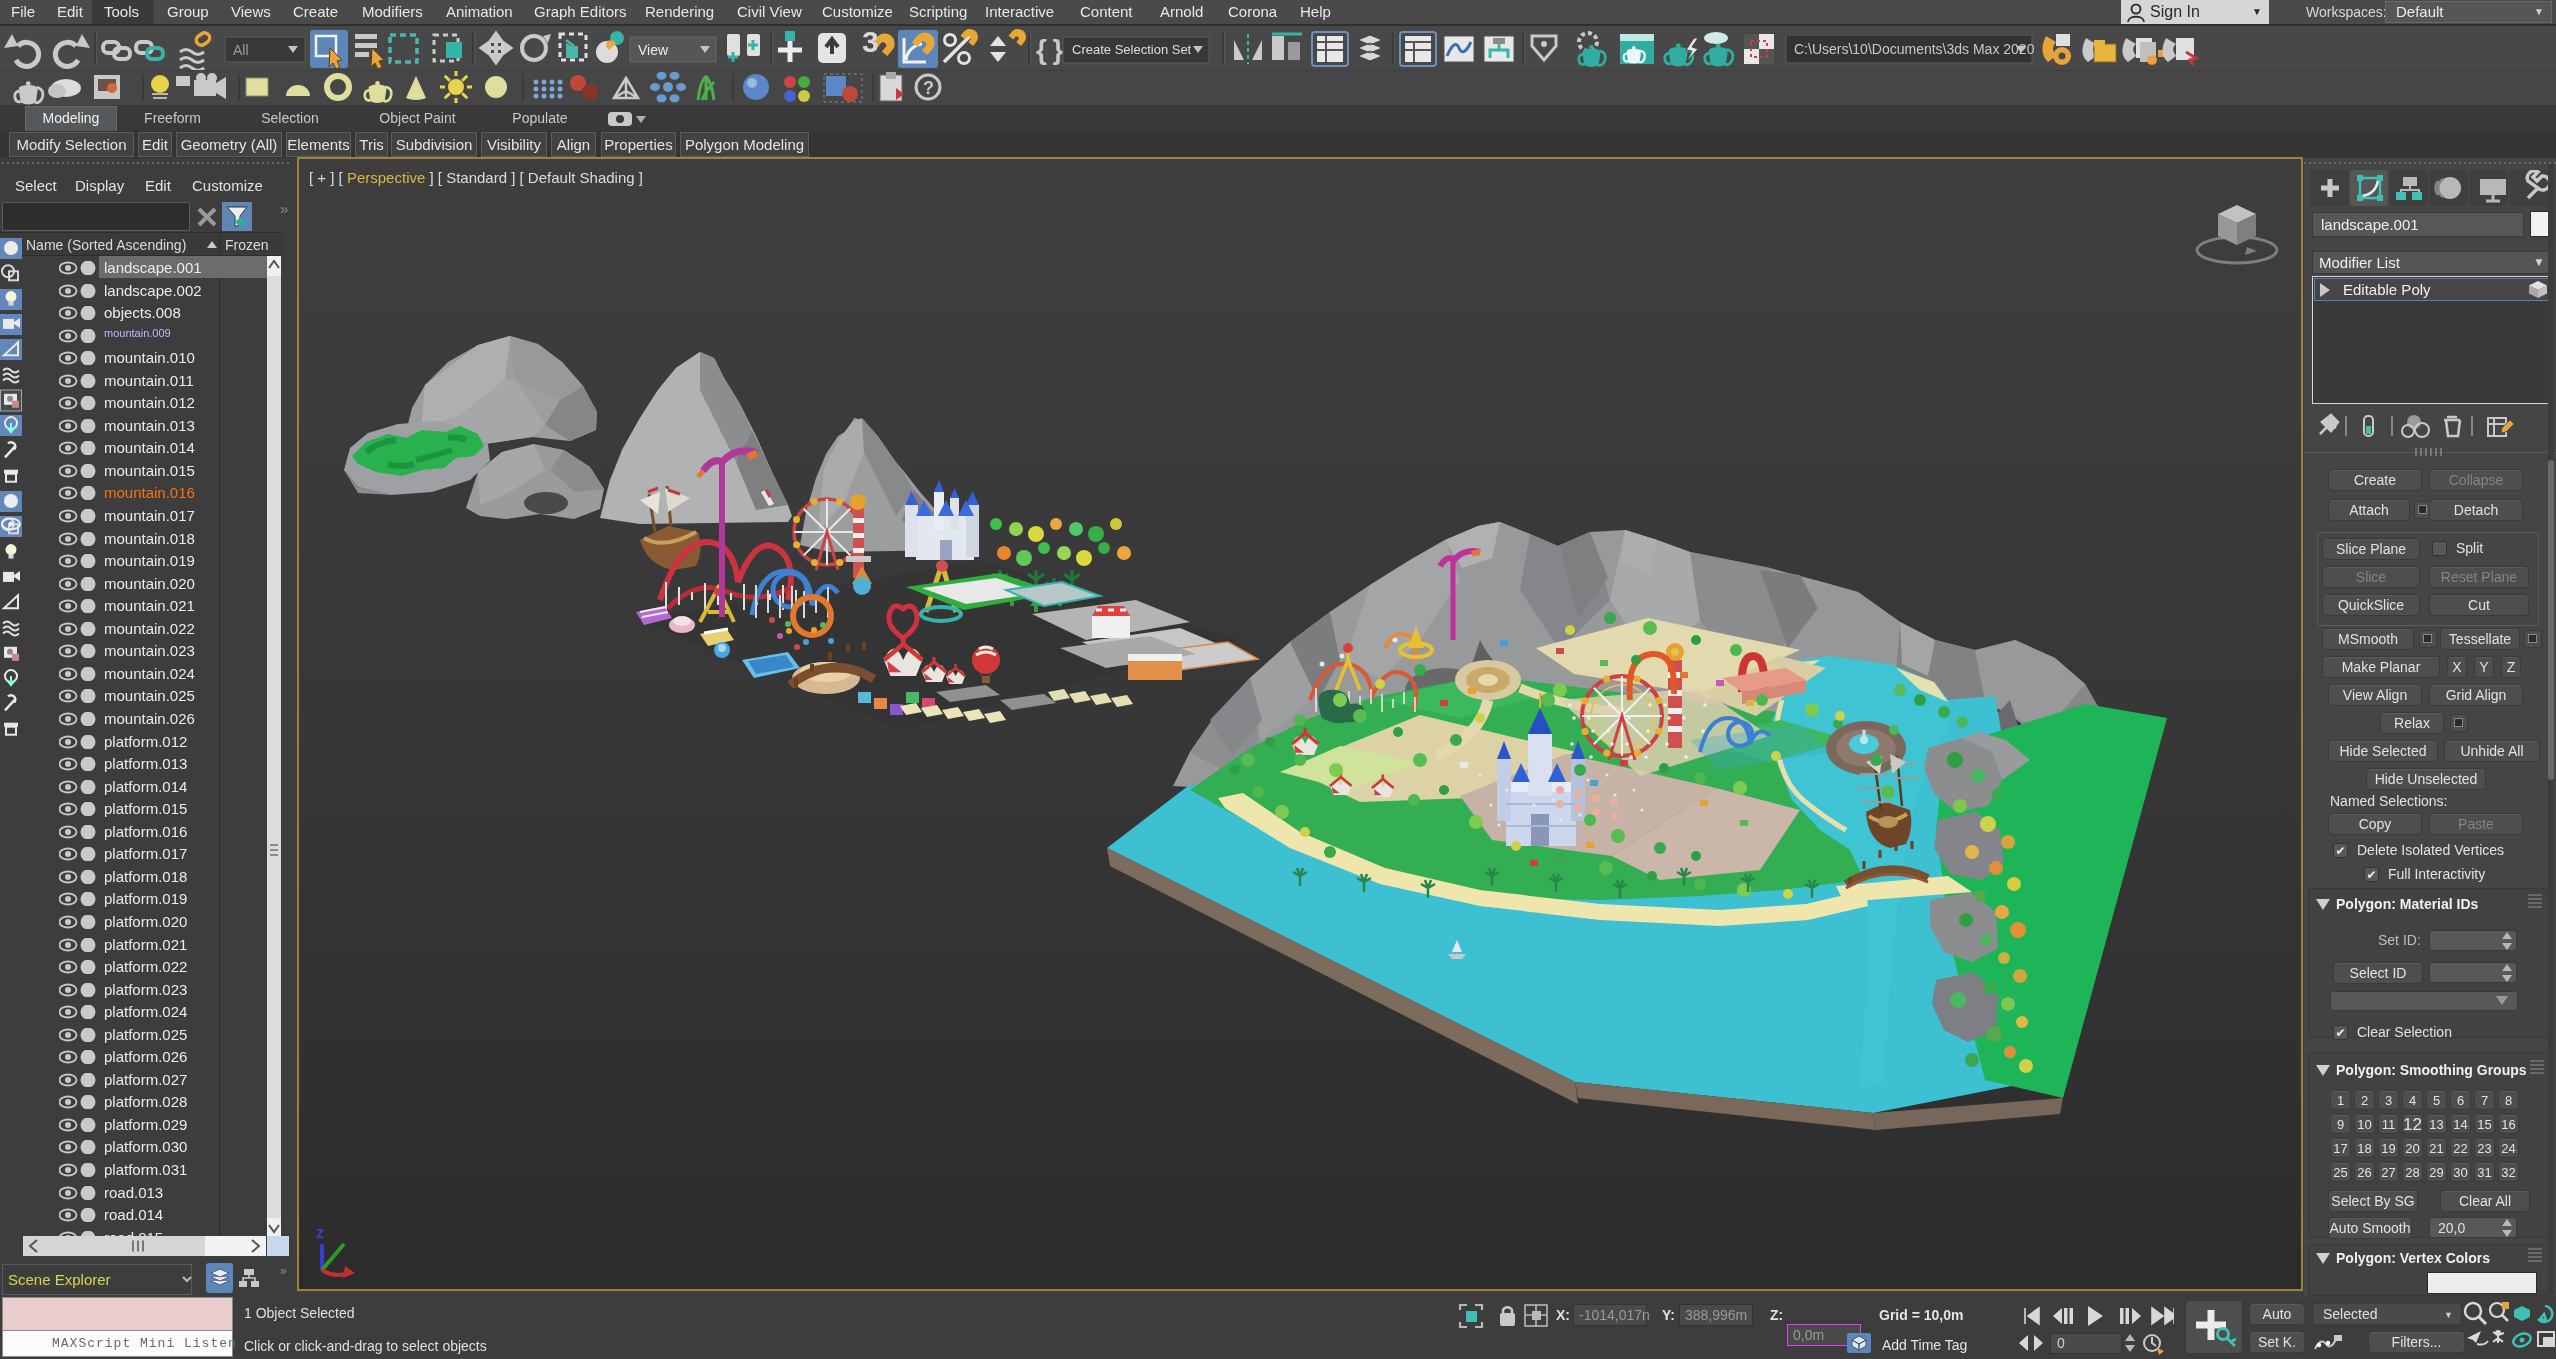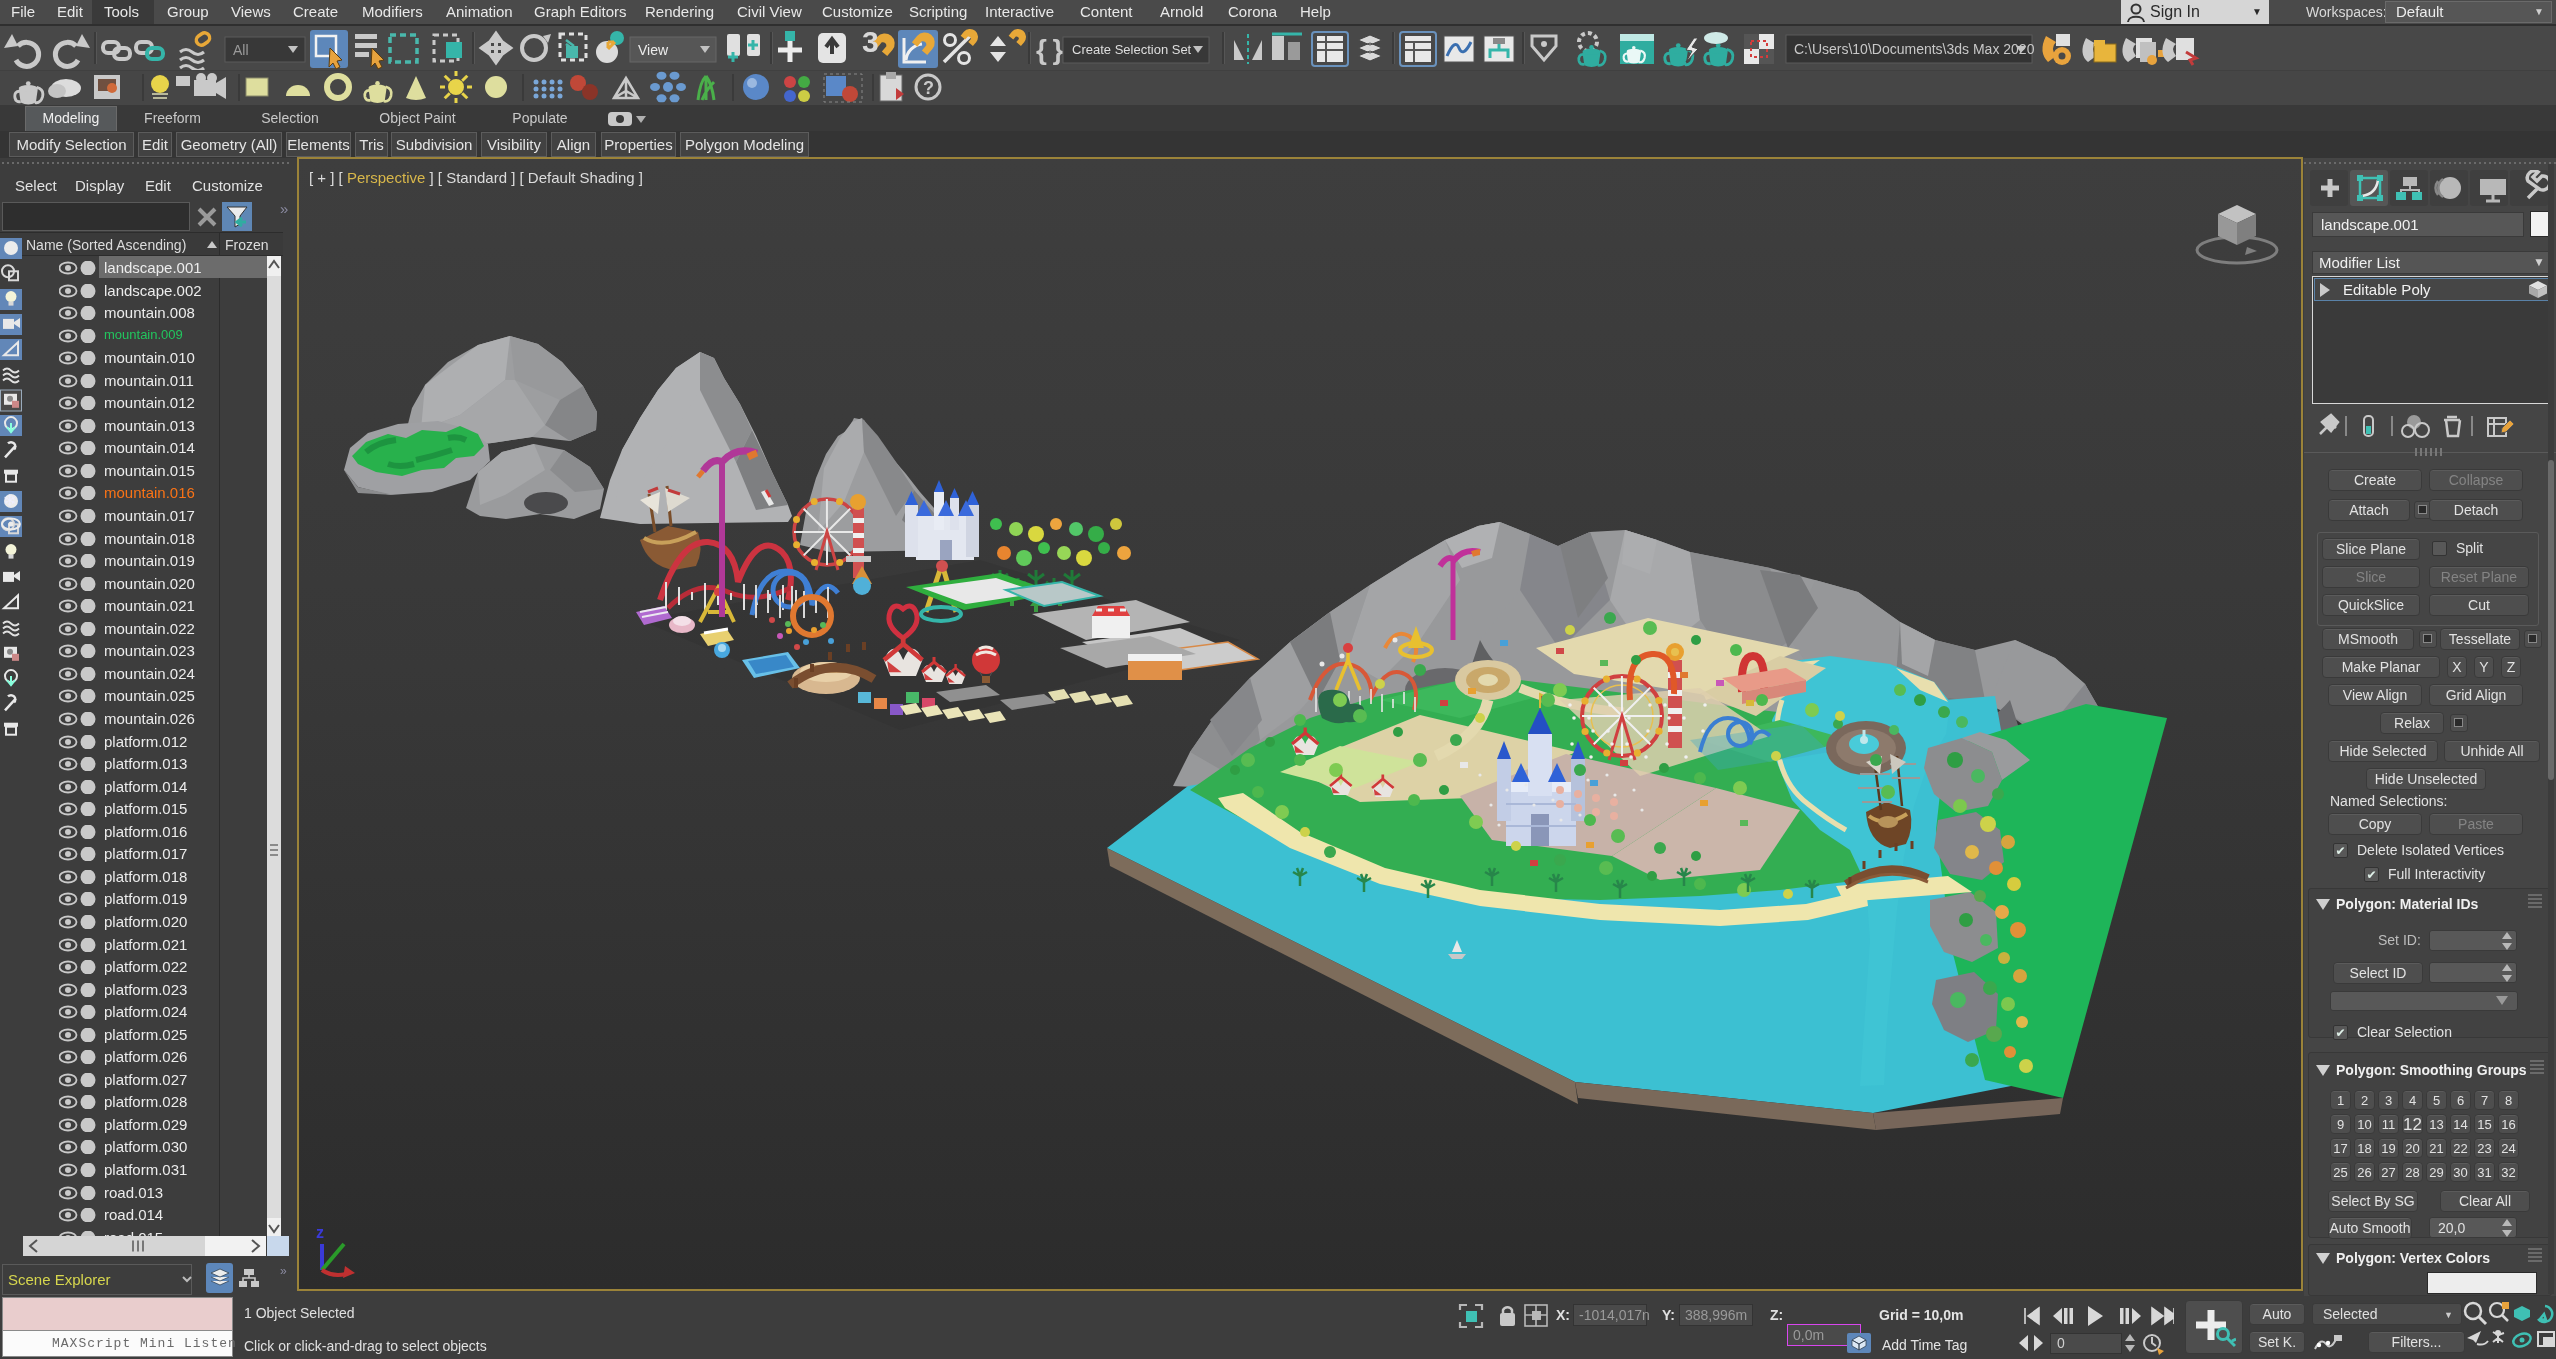--- a/index.html
+++ b/index.html
@@ -339,27 +339,27 @@
       <ellipse cx="9" cy="7" rx="8.5" ry="5.5" fill="none" stroke="#c9c9c9" stroke-width="1.8"></ellipse>
       <circle cx="9" cy="7" r="3" fill="#c9c9c9"></circle>
       <circle cx="29" cy="7" r="7.5" fill="#c9c9c9"></circle>
     </svg>
 <span class="abs" style="left:104px;top:26px;color:#ececec;font-size:15px;">landscape.002</span>
 <svg class="abs" style="left:59px;top:50px;" width="38" height="14">
       <ellipse cx="9" cy="7" rx="8.5" ry="5.5" fill="none" stroke="#c9c9c9" stroke-width="1.8"></ellipse>
       <circle cx="9" cy="7" r="3" fill="#c9c9c9"></circle>
       <circle cx="29" cy="7" r="7.5" fill="#c9c9c9"></circle>
     </svg>
-<span class="abs" style="left:104px;top:48px;color:#ececec;font-size:15px;">mountain.008</span>
+<span class="abs" style="left:104px;top:48px;color:#ececec;font-size:15px;">objects.008</span>
 <svg class="abs" style="left:59px;top:73px;" width="38" height="14">
       <ellipse cx="9" cy="7" rx="8.5" ry="5.5" fill="none" stroke="#c9c9c9" stroke-width="1.8"></ellipse>
       <circle cx="9" cy="7" r="3" fill="#c9c9c9"></circle>
       <circle cx="29" cy="7" r="7.5" fill="#c9c9c9"></circle>
     </svg>
-<span class="abs" style="left:104px;top:71px;color:#22c55e;font-size:13px;">mountain.009</span>
+<span class="abs" style="left:104px;top:71px;color:#c4b5fd;font-size:11px;">mountain.009</span>
 <svg class="abs" style="left:59px;top:95px;" width="38" height="14">
       <ellipse cx="9" cy="7" rx="8.5" ry="5.5" fill="none" stroke="#c9c9c9" stroke-width="1.8"></ellipse>
       <circle cx="9" cy="7" r="3" fill="#c9c9c9"></circle>
       <circle cx="29" cy="7" r="7.5" fill="#c9c9c9"></circle>
     </svg>
 <span class="abs" style="left:104px;top:93px;color:#ececec;font-size:15px;">mountain.010</span>
 <svg class="abs" style="left:59px;top:118px;" width="38" height="14">
       <ellipse cx="9" cy="7" rx="8.5" ry="5.5" fill="none" stroke="#c9c9c9" stroke-width="1.8"></ellipse>
       <circle cx="9" cy="7" r="3" fill="#c9c9c9"></circle>
       <circle cx="29" cy="7" r="7.5" fill="#c9c9c9"></circle>

